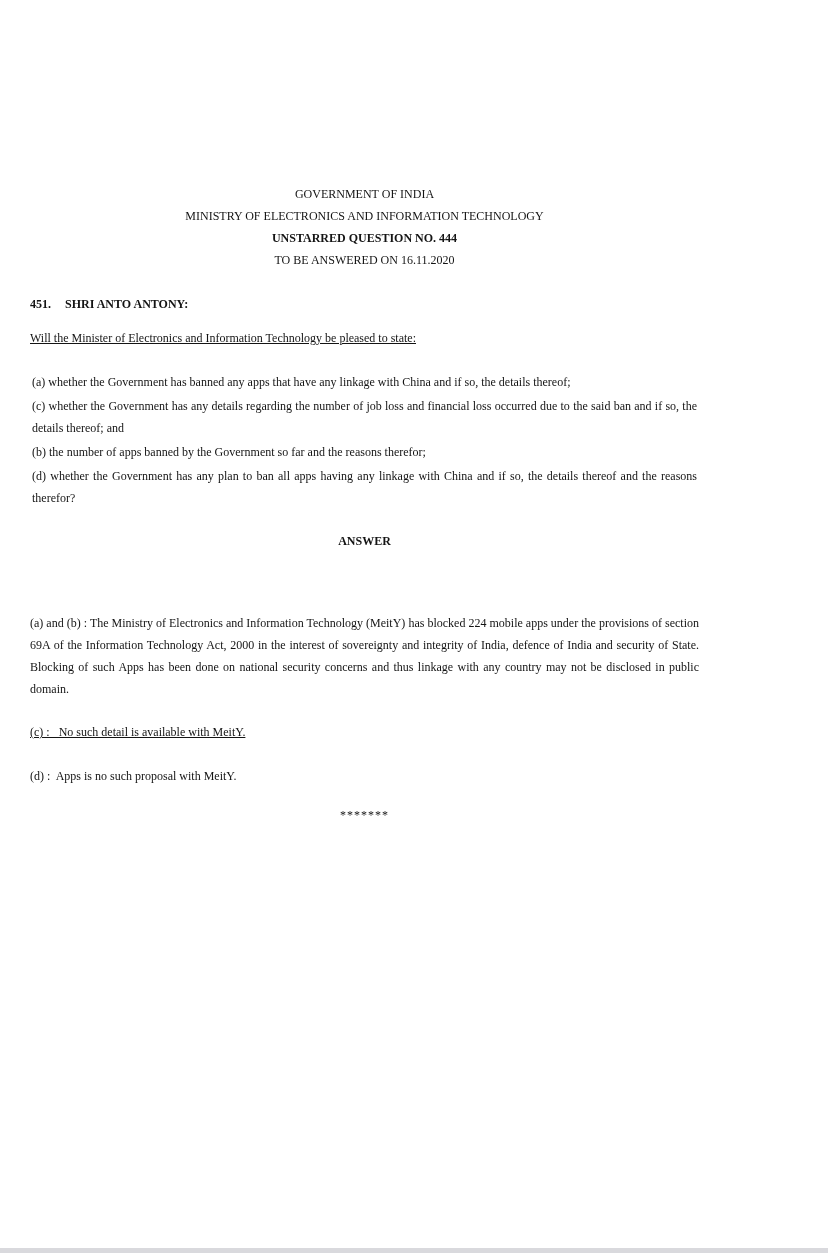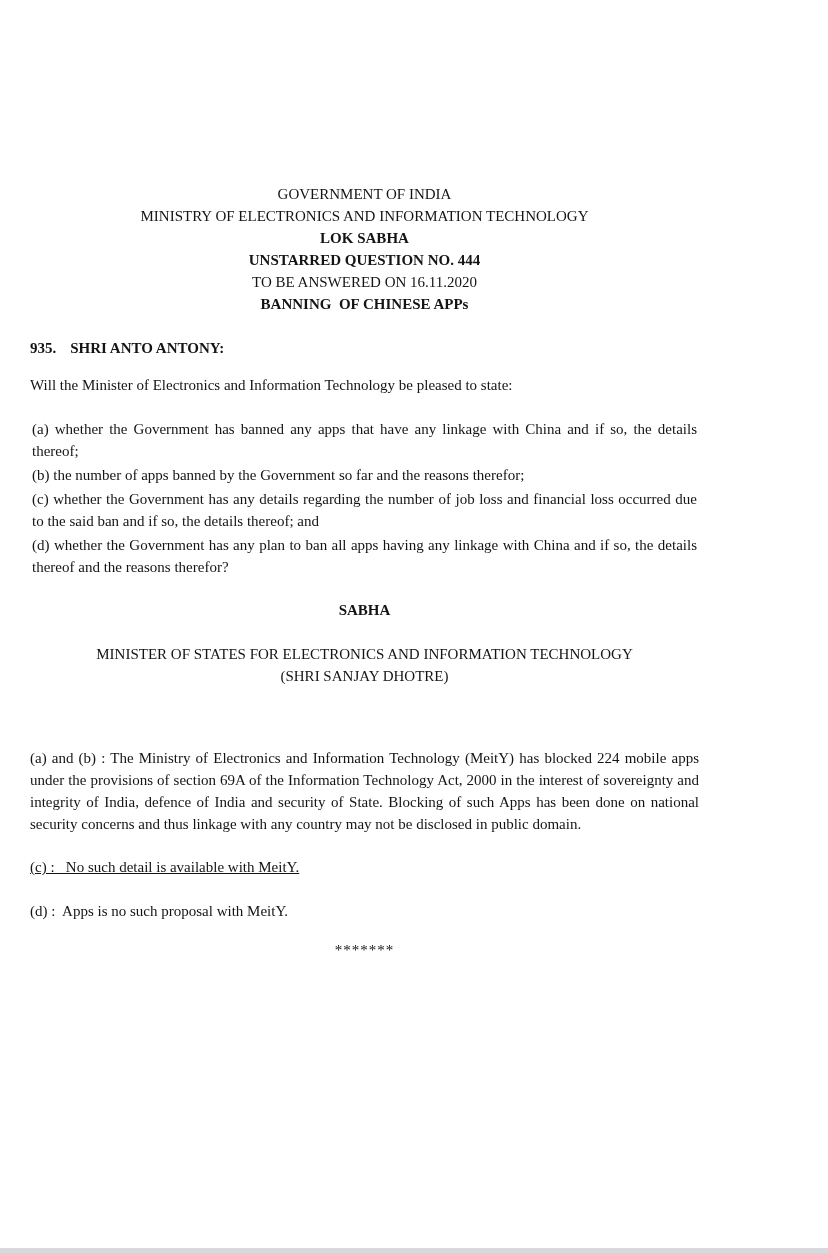--- a/index.html
+++ b/index.html
@@ -15,21 +15,21 @@
     overflow: hidden;
     font-family: "Liberation Serif", "DejaVu Serif", serif;
     color: #141414;
   }
   .doc {
     position: absolute;
     top: 0;
     left: 0;
     width: 756px;
     padding: 183px 57px 0 30px;
-    font-size: 15px;
+    font-size: 12px;
     line-height: 22px;
   }
   .center { text-align: center; }
   .bold { font-weight: bold; }
   .prewrap { white-space: pre-wrap; }
   .justify { text-align: justify; }
   .header-block p {
     margin: 0;
   }
   .subject {
@@ -37,20 +37,21 @@
   }
   .q-line {
     margin-top: 22px;
   }
   .q-number {
     display: inline-block;
     margin-right: 14px;
   }
   .q-intro {
     margin-bottom: 0;
+    text-decoration: underline;
   }
   .q-parts {
     margin-top: 22px;
   }
   .q-parts p {
     margin: 2px;
   }
   .answer-heading {
     margin-top: 21px;
     margin-bottom: 0;
@@ -87,45 +88,39 @@
   }
 </style>
 </head>
 <body>
 
 <div class="doc">
 
   <div class="header-block center">
     <p>GOVERNMENT OF INDIA</p>
     <p>MINISTRY OF ELECTRONICS AND INFORMATION TECHNOLOGY</p>
-    <p class="bold">LOK SABHA</p>
     <p class="bold">UNSTARRED QUESTION NO. 444</p>
     <p>TO BE ANSWERED ON 16.11.2020</p>
-    <p class="bold subject prewrap">BANNING  OF CHINESE APPs</p>
   </div>
 
   <div class="q-line bold">
-    <span class="q-number">935.</span><span>SHRI ANTO ANTONY:</span>
+    <span class="q-number">451.</span><span>SHRI ANTO ANTONY:</span>
   </div>
 
   <p class="q-intro">Will the Minister of Electronics and Information Technology be pleased to state:</p>
 
   <div class="q-parts justify">
     <p>(a) whether the Government has banned any apps that have any linkage with China and if so, the details thereof;</p>
+    <p>(c) whether the Government has any details regarding the number of job loss and financial loss occurred due to the said ban and if so, the details thereof; and</p>
     <p>(b) the number of apps banned by the Government so far and the reasons therefor;</p>
-    <p>(c) whether the Government has any details regarding the number of job loss and financial loss occurred due to the said ban and if so, the details thereof; and</p>
     <p>(d) whether the Government has any plan to ban all apps having any linkage with China and if so, the details thereof and the reasons therefor?</p>
   </div>
 
-  <p class="answer-heading center bold">SABHA</p>
+  <p class="answer-heading center bold">ANSWER</p>
 
-  <div class="minister-block center">
-    <p>MINISTER OF STATES FOR ELECTRONICS AND INFORMATION TECHNOLOGY</p>
-    <p>(SHRI SANJAY DHOTRE)</p>
-  </div>
 
   <p class="para-ab justify">(a) and (b) : The Ministry of Electronics and Information Technology (MeitY) has blocked 224 mobile apps under the provisions of section 69A of the Information Technology Act, 2000 in the interest of sovereignty and integrity of India, defence of India and security of State. Blocking of such Apps has been done on national security concerns and thus linkage with any country may not be disclosed in public domain.</p>
 
   <p class="para-c prewrap">(c) :   No such detail is available with MeitY.</p>
 
   <p class="para-d prewrap">(d) :  Apps is no such proposal with MeitY.</p>
 
   <p class="stars center">*******</p>
 
 </div>

